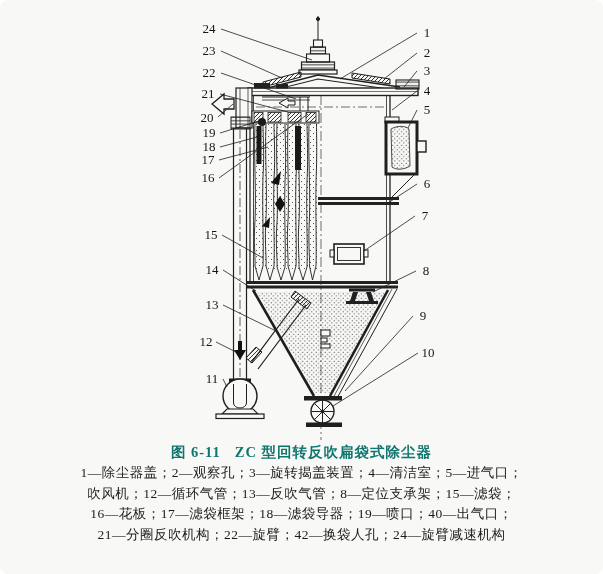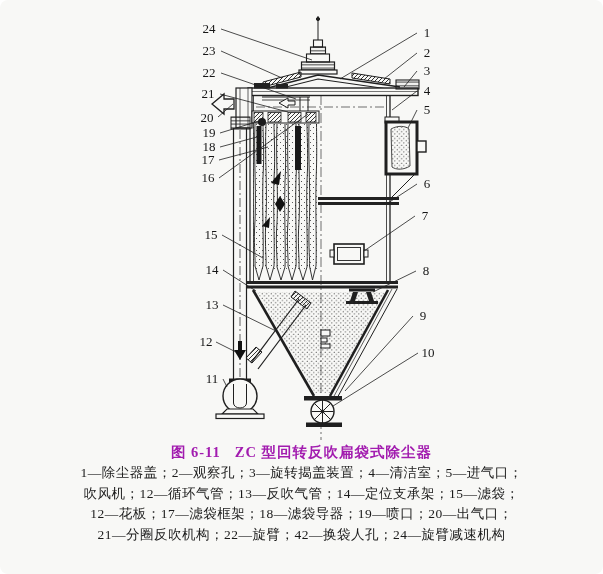--- a/index.html
+++ b/index.html
@@ -12,21 +12,21 @@
     overflow:hidden;
     border-radius:8px;
   }
   .diagram-wrap{position:absolute;left:0;top:0;width:603px;height:442px;}
   svg{display:block;}
   .caption{
     position:absolute;left:0;top:443px;width:100%;
     text-align:center;
     font-size:14.5px;font-weight:bold;
     letter-spacing:1px;
-    color:#a21caf;
+    color:#0f766e;
   }
   .caption .cap-label{margin-right:14px;}
   .legend{
     position:absolute;left:0;top:463px;width:100%;
     text-align:center;
     font-size:13.5px;
     line-height:20.6px;
     color:#1a1a1a;
     letter-spacing:0.5px;
   }
@@ -284,18 +284,18 @@
     </g>
   </svg>
   </div>
 
   <div class="caption">
     <span class="cap-label">图 6-11</span><span>ZC 型回转反吹扁袋式除尘器</span>
   </div>
 
   <div class="legend">
     <div>1—除尘器盖；2—观察孔；3—旋转揭盖装置；4—清洁室；5—进气口；</div>
-    <div>吹风机；12—循环气管；13—反吹气管；14—定位支承架；15—滤袋；</div>
-    <div>12—花板；17—滤袋框架；18—滤袋导器；19—喷口；20—出气口；</div>
+    <div>吹风机；12—循环气管；13—反吹气管；8—定位支承架；15—滤袋；</div>
+    <div>16—花板；17—滤袋框架；18—滤袋导器；19—喷口；40—出气口；</div>
     <div>21—分圈反吹机构；22—旋臂；42—换袋人孔；24—旋臂减速机构</div>
   </div>
 
 </div>
 
 </body></html>

